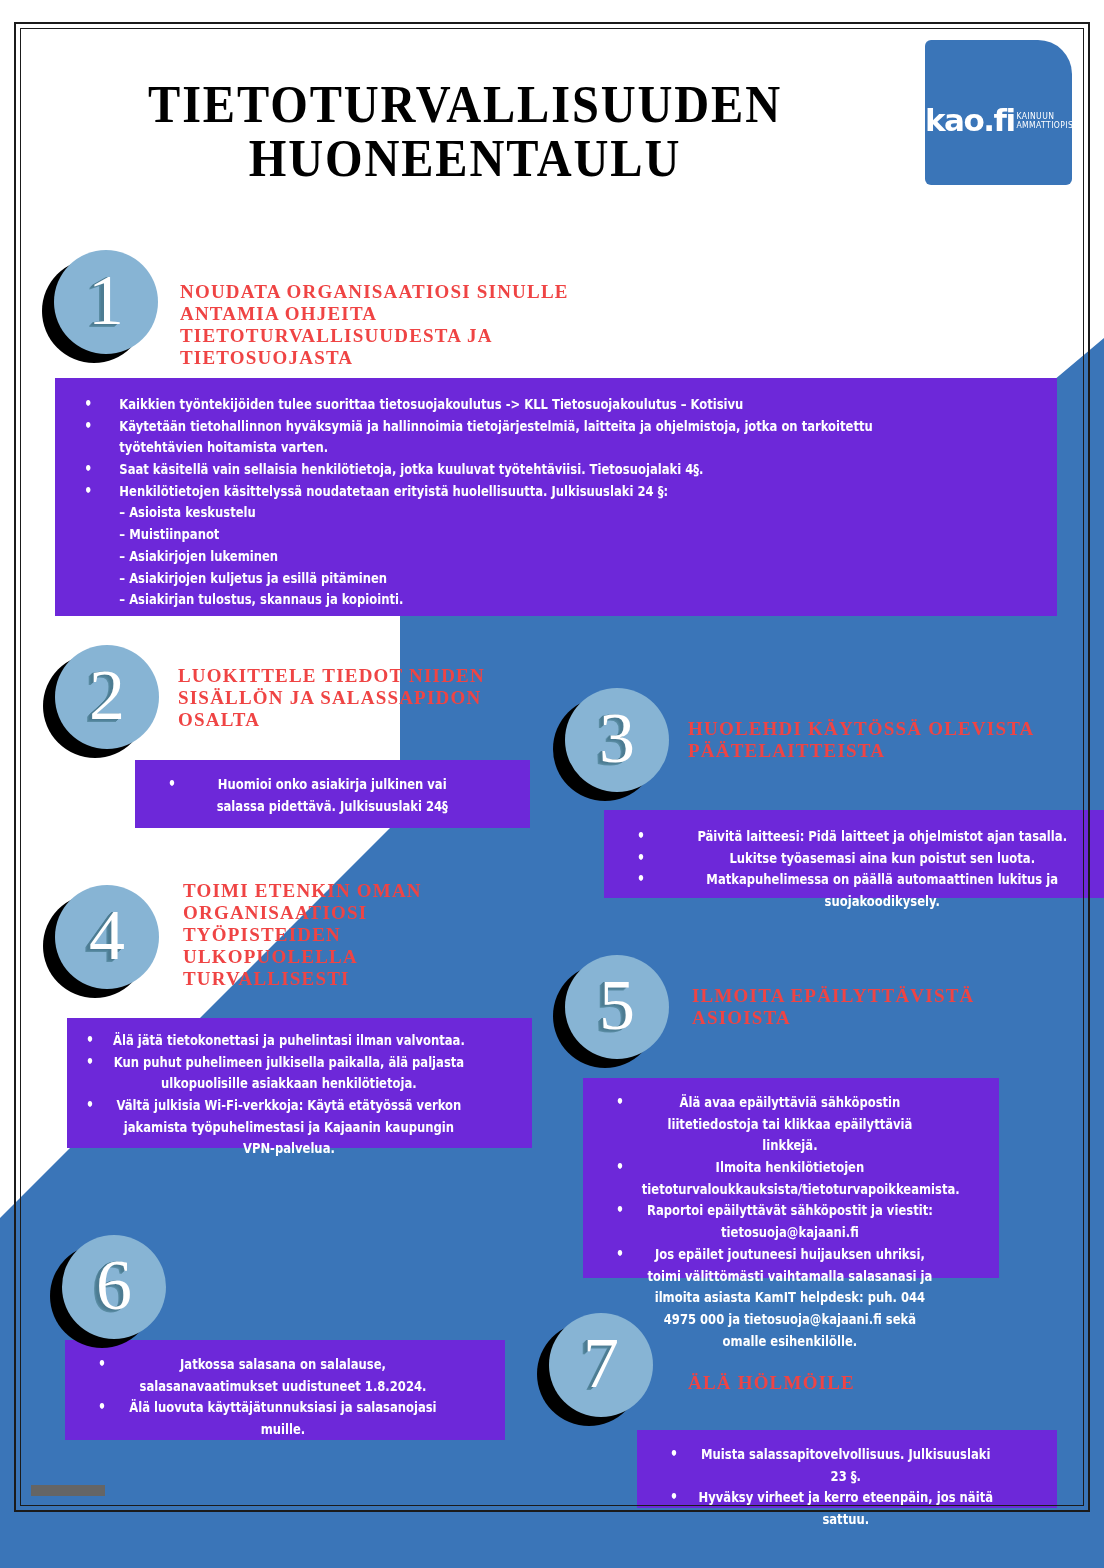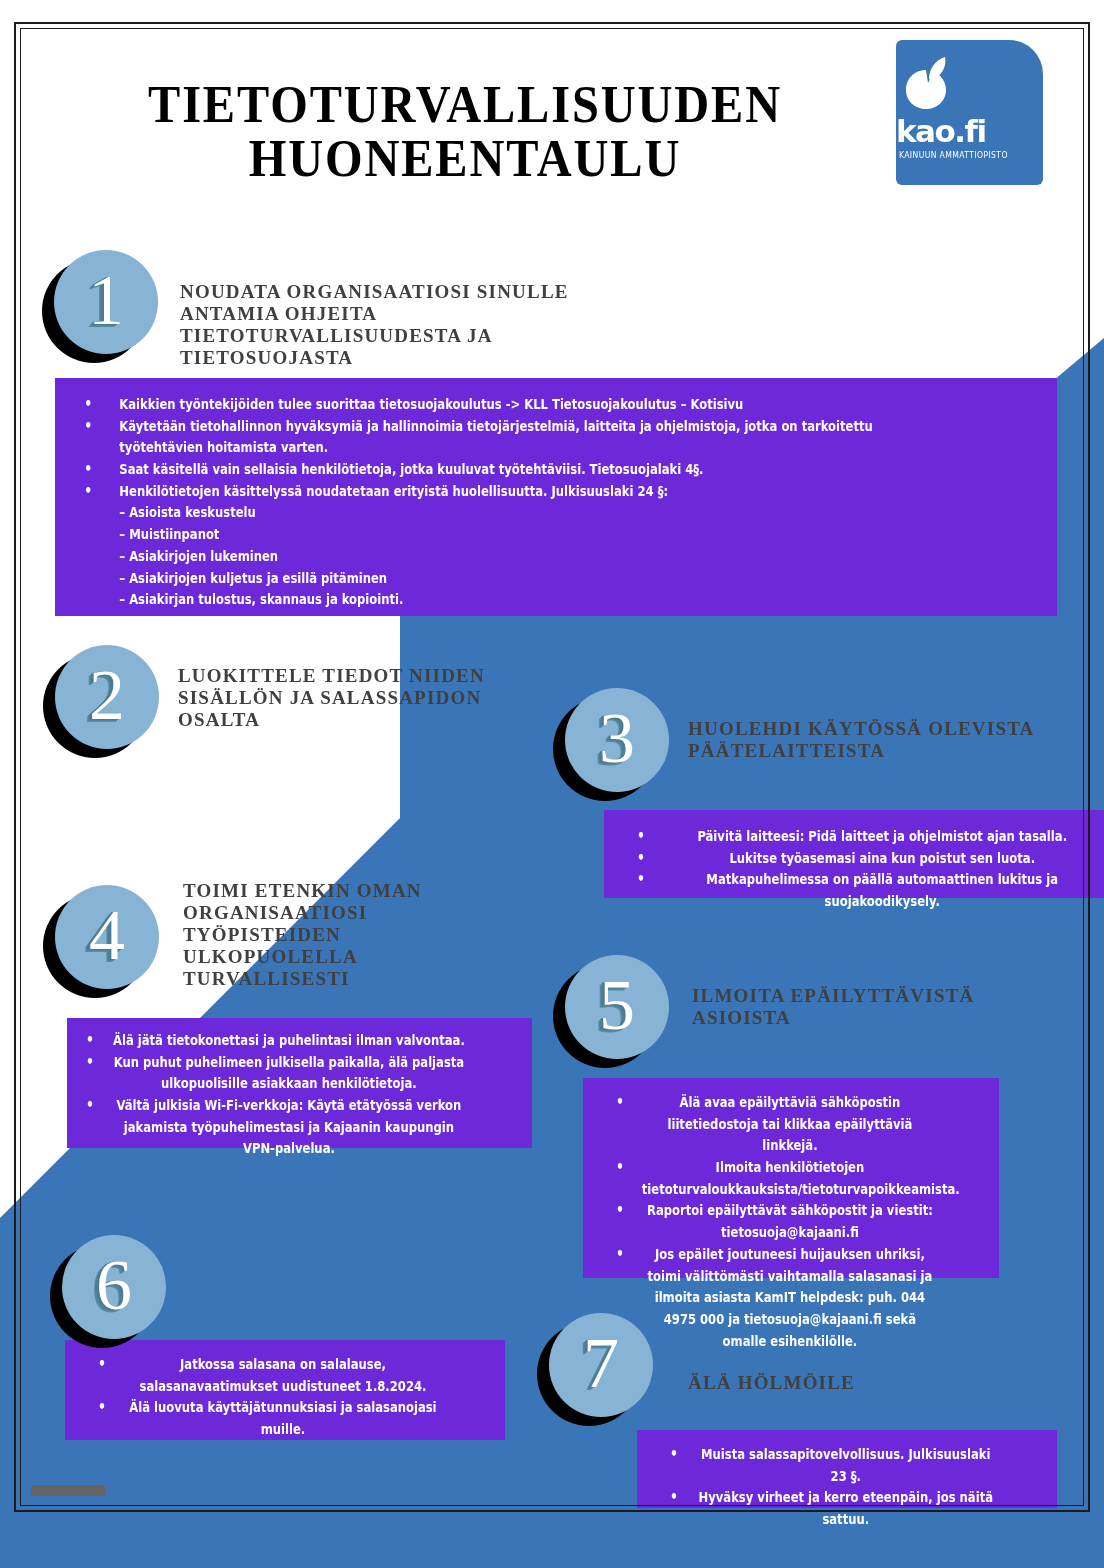--- a/index.html
+++ b/index.html
@@ -51,30 +51,31 @@
     line-height: 1.04;
     letter-spacing: 2px;
     color: #000000;
     transform: scaleX(0.93);
     transform-origin: center;
   }
 
   
   #logo {
     position: absolute;
-    left: 896px; top: 40px;
+    left: 925px; top: 40px;
     width: 147px; height: 145px;
     background: #3a75b8;
     border-top-left-radius: 6px;
     border-top-right-radius: 34px;
     border-bottom-right-radius: 6px;
     border-bottom-left-radius: 6px;
     z-index: 5;
     display: flex;
-    flex-direction: column;
+    flex-direction: row;
+    align-items: center;
     justify-content: flex-start;
     padding-top: 13px;
   }
   #logo-mark { width: 60px; height: 60px; }
   #logo-word {
     color: #ffffff;
     font-family: "DejaVu Sans", sans-serif;
     font-weight: bold;
     font-size: 31px;
     letter-spacing: -1.5px;
@@ -127,21 +128,21 @@
     padding-bottom: 4px;
   }
 
   .sec-heading {
     position: absolute;
     font-family: "Liberation Serif", serif;
     font-weight: bold;
     font-size: 19px;
     line-height: 1.16;
     letter-spacing: 1.2px;
-    color: #404040;
+    color: #ef4444;
     text-transform: uppercase;
   }
 
   .content-box {
     position: absolute;
     background: #6d28d9;
     color: #ffffff;
     z-index: 3;
     padding: 16px 22px;
   }
@@ -229,20 +230,25 @@
         <li class="sub">– Asiakirjan tulostus, skannaus ja kopiointi.</li>
       </ul>
   </div>
 
   <div class="num-badge" style="left:55px; top:645px;">
     <div class="num-shadow"></div>
     <div class="num-disc"></div>
     <div class="num-text">2</div>
   </div>
   <div class="sec-heading" style="left:178px; top:665px; width:340px;">LUOKITTELE TIEDOT NIIDEN SISÄLLÖN JA SALASSAPIDON OSALTA</div>
+  <div class="content-box centered" style="left:135px; top:760px; width:395px; height:68px; padding-top:14px;">
+    <ul>
+        <li>Huomioi onko asiakirja julkinen vai salassa pidettävä. Julkisuuslaki 24§</li>
+      </ul>
+  </div>
 
   <div class="num-badge" style="left:565px; top:688px;">
     <div class="num-shadow"></div>
     <div class="num-disc"></div>
     <div class="num-text">3</div>
   </div>
   <div class="sec-heading" style="left:688px; top:718px; width:380px;">HUOLEHDI KÄYTÖSSÄ OLEVISTA PÄÄTELAITTEISTA</div>
   <div class="content-box centered" style="left:604px; top:810px; width:571px; height:88px; ">
     <ul>
         <li>Päivitä laitteesi: Pidä laitteet ja ohjelmistot ajan tasalla.</li>

